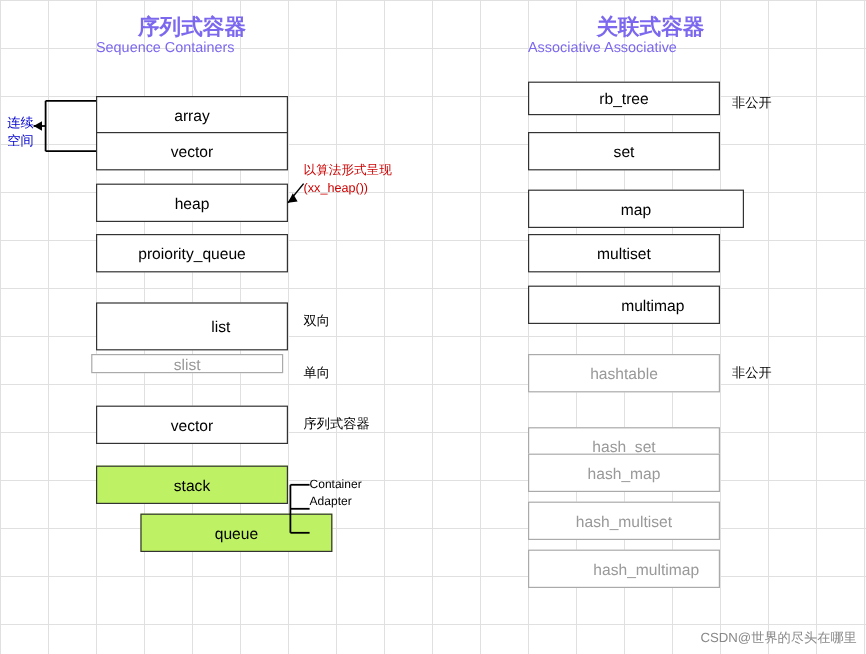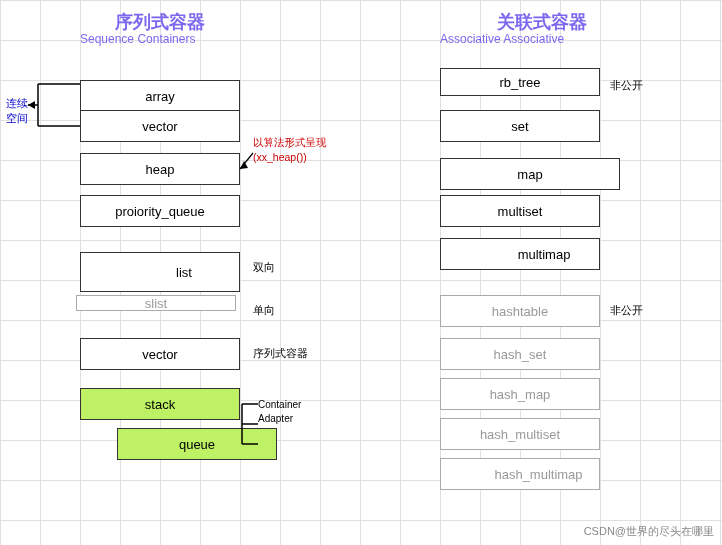--- a/index.html
+++ b/index.html
@@ -120,21 +120,21 @@
       <div class="box shaded" style="left: 80px; top: 428px; width: 160px; height: 32px; margin-left: 37px;">queue</div>
     </div>
 
   <div id="right-boxes">
       <div class="box" style="left: 440px; top: 68px; width: 160px; height: 28px;">rb_tree</div>
       <div class="box" style="left: 440px; top: 110px; width: 160px; height: 32px;">set</div>
       <div class="box" style="left: 440px; top: 158px; width: 180px; height: 32px;">map</div>
       <div class="box" style="left: 440px; top: 195px; width: 160px; height: 32px;">multiset</div>
       <div class="box" style="left: 440px; top: 238px; width: 160px; height: 32px; padding-left: 48px;">multimap</div>
       <div class="box gray-text" style="left: 440px; top: 295px; width: 160px; height: 32px;">hashtable</div>
-      <div class="box gray-text" style="left: 440px; top: 338px; width: 160px; height: 32px;">hash_set</div>
+      <div class="box gray-text" style="left: 440px; top: 356px; width: 160px; height: 32px;">hash_set</div>
       <div class="box gray-text" style="left: 440px; top: 378px; width: 160px; height: 32px;">hash_map</div>
       <div class="box gray-text" style="left: 440px; top: 418px; width: 160px; height: 32px;">hash_multiset</div>
       <div class="box gray-text" style="left: 440px; top: 458px; width: 160px; height: 32px; padding-left: 37px;">hash_multimap</div>
     </div>
 
   <svg class="arrows-svg">
 
     <line x1="38" y1="84" x2="80" y2="84" stroke="#000" stroke-width="1.5"></line>
     <line x1="38" y1="126" x2="80" y2="126" stroke="#000" stroke-width="1.5"></line>
     <line x1="38" y1="84" x2="38" y2="126" stroke="#000" stroke-width="1.5"></line>

